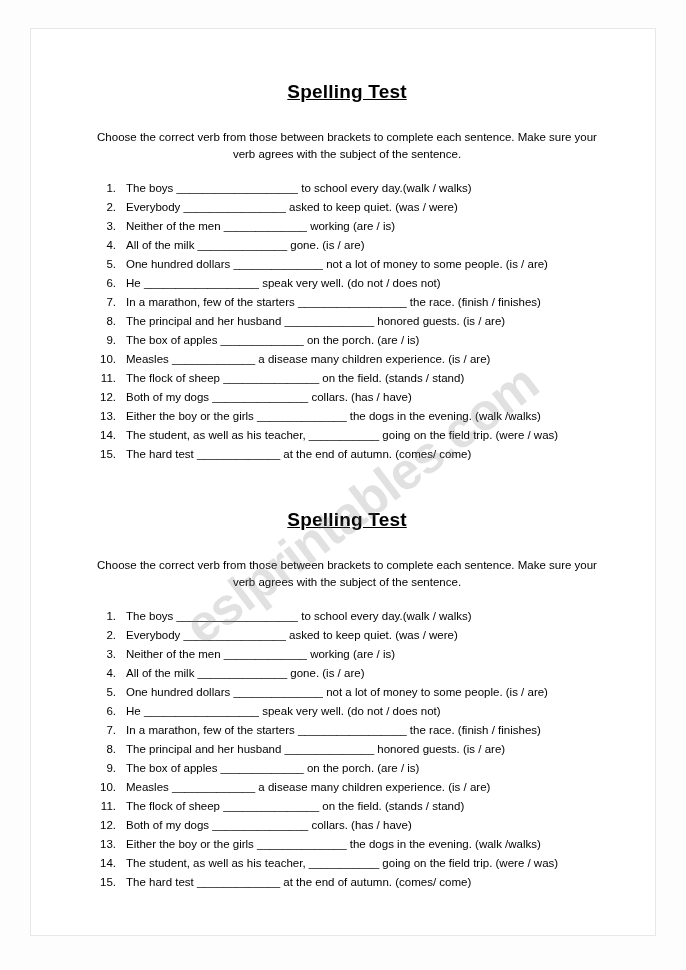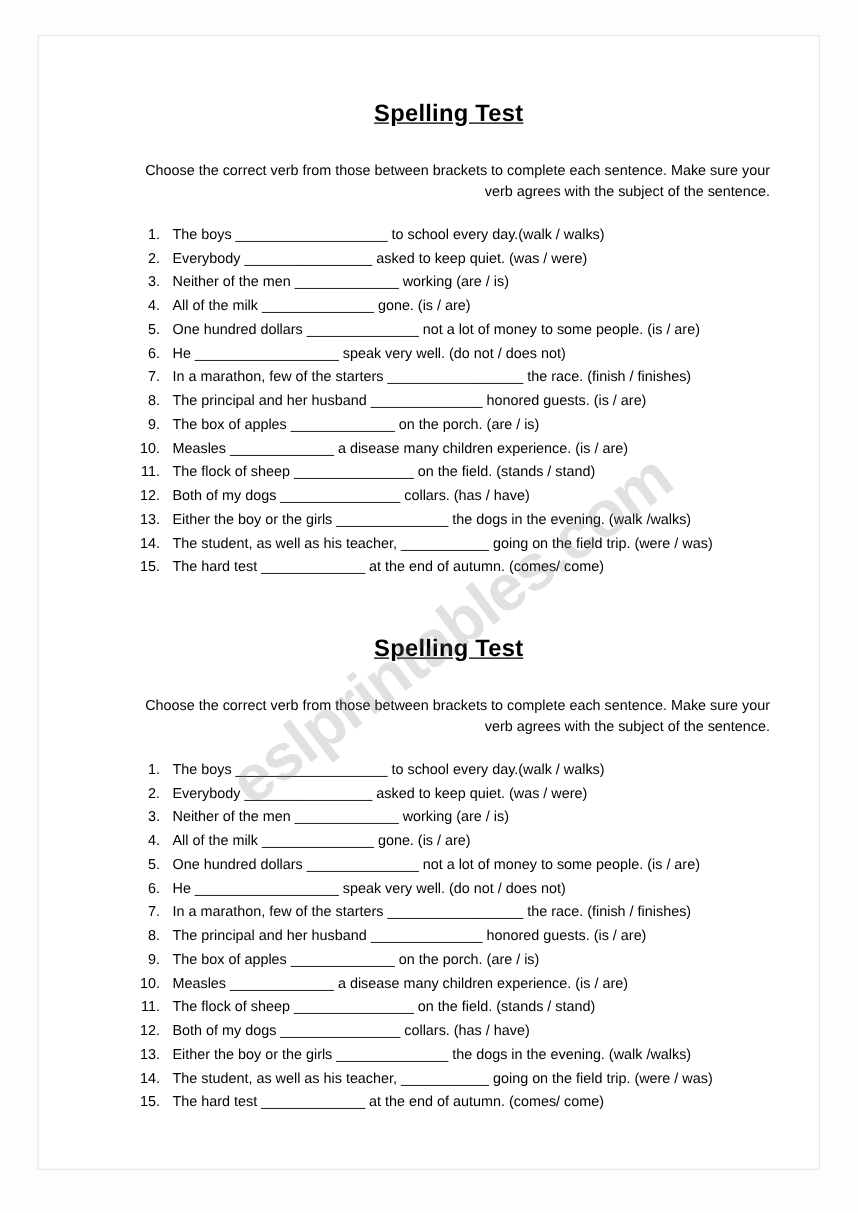--- a/index.html
+++ b/index.html
@@ -29,41 +29,41 @@
     top: 28px;
     width: 626px;
     height: 908px;
     background: #ffffff;
     border: 1px solid #e8e8e8;
     box-sizing: border-box;
     overflow: hidden;
   }
   .worksheet {
     position: absolute;
-    left: 16px;
+    left: 4px;
     width: 624px;
     box-sizing: border-box;
     padding: 0 55px;
   }
   .worksheet.first { top: 52px; }
   .worksheet.second { top: 480px; }
 
   .ws-title {
     text-align: center;
     font-size: 19px;
     font-weight: bold;
     text-decoration: underline;
     letter-spacing: 0.2px;
     margin: 0 0 26px 0;
   }
   .ws-instructions {
     font-size: 11.5px;
     line-height: 17px;
     margin: 0 0 16px 0;
-    text-align: right;
+    text-align: center;
   }
   ol.items {
     margin: 0;
     padding: 0;
     list-style: none;
   }
   ol.items li {
     font-size: 11.5px;
     line-height: 19px;
     padding-left: 36px;

